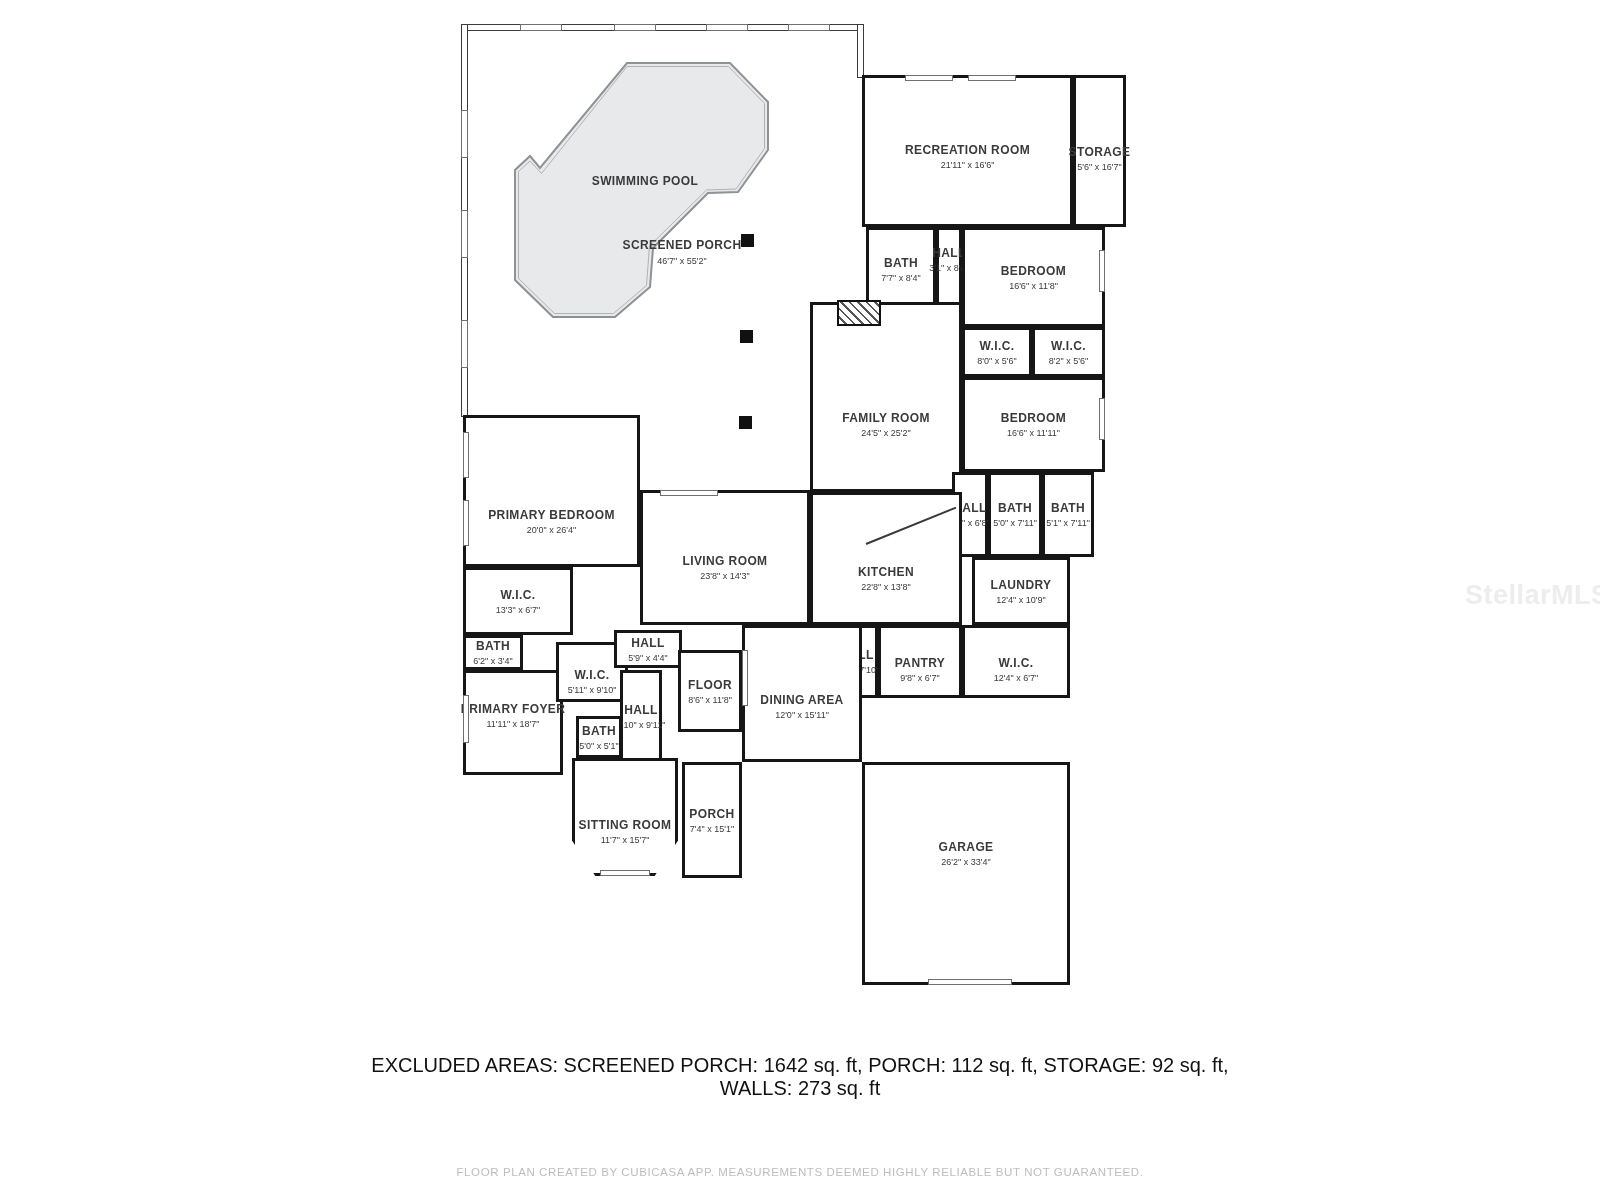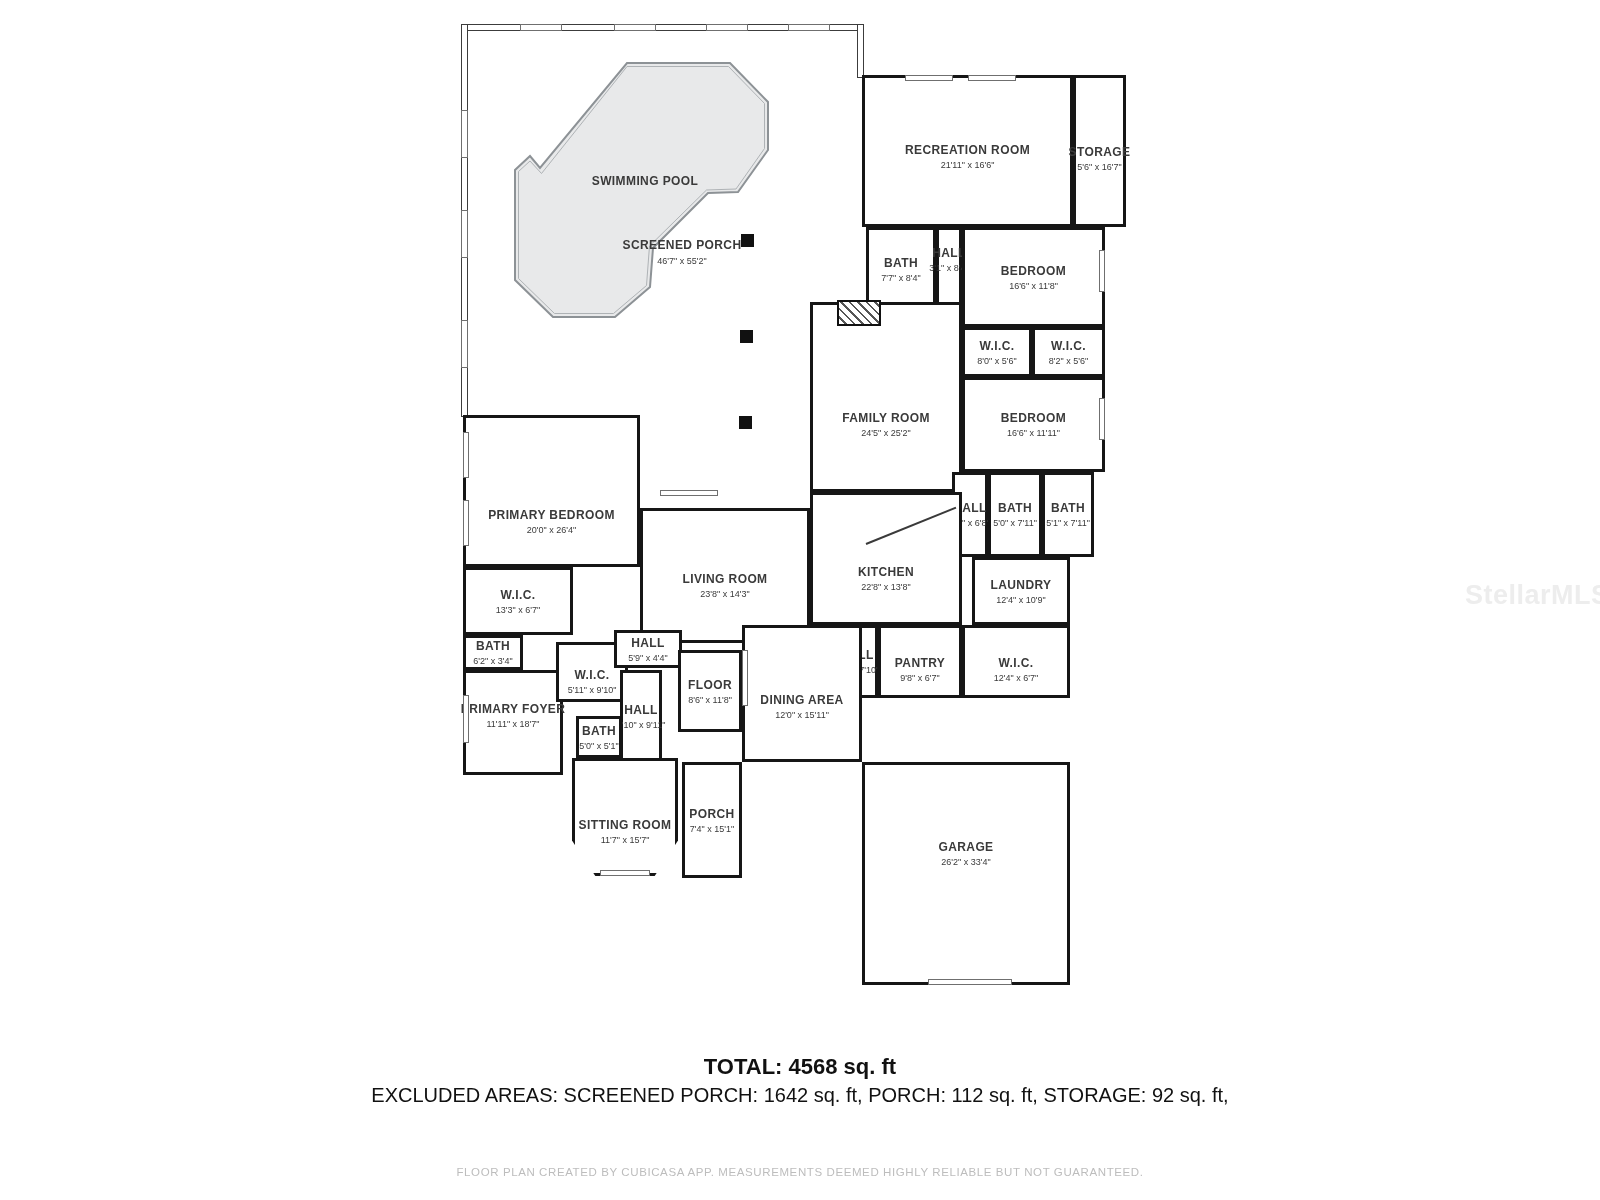--- a/index.html
+++ b/index.html
@@ -124,21 +124,21 @@
       <span class="rd">9'8" x 6'7"</span>
     </div>
     <div class="room" style="left:962px;top:625px;width:108px;height:73px;padding-top:16px">
       <span class="rn">W.I.C.</span>
       <span class="rd">12'4" x 6'7"</span>
     </div>
     <div class="room" style="left:463px;top:415px;width:177px;height:152px;padding-top:60px">
       <span class="rn">PRIMARY BEDROOM</span>
       <span class="rd">20'0" x 26'4"</span>
     </div>
-    <div class="room" style="left:640px;top:508px;width:170px;height:135px;padding-top:20px">
+    <div class="room" style="left:640px;top:490px;width:170px;height:135px;padding-top:20px">
       <span class="rn">LIVING ROOM</span>
       <span class="rd">23'8" x 14'3"</span>
     </div>
     <div class="room" style="left:463px;top:567px;width:110px;height:68px">
       <span class="rn">W.I.C.</span>
       <span class="rd">13'3" x 6'7"</span>
     </div>
     <div class="room" style="left:463px;top:635px;width:60px;height:35px">
       <span class="rn">BATH</span>
       <span class="rd">6'2" x 3'4"</span>
@@ -198,19 +198,19 @@
   <div class="win" style="left:1099px;top:398px;width:6px;height:42px"></div>
   <div class="win" style="left:463px;top:432px;width:6px;height:46px"></div>
   <div class="win" style="left:463px;top:500px;width:6px;height:46px"></div>
   <div class="win" style="left:463px;top:695px;width:6px;height:48px"></div>
   <div class="win" style="left:600px;top:870px;width:50px;height:6px"></div>
   <div class="win" style="left:928px;top:979px;width:84px;height:6px"></div>
   <div class="win" style="left:660px;top:490px;width:58px;height:6px"></div>
   <div class="win" style="left:742px;top:650px;width:6px;height:56px"></div>
 
   <div id="summary">
-    <div class="tot">TOTAL: 4568 sq. ft</div>
     <div class="ln">EXCLUDED AREAS: SCREENED PORCH: 1642 sq. ft, PORCH: 112 sq. ft, STORAGE: 92 sq. ft,</div>
+    <div class="ln">WALLS: 273 sq. ft</div>
   </div>
 
   <div id="footer">FLOOR PLAN CREATED BY CUBICASA APP. MEASUREMENTS DEEMED HIGHLY RELIABLE BUT NOT GUARANTEED.</div>
   <div id="watermark">StellarMLS</div>
 </div>
 
 </body></html>

